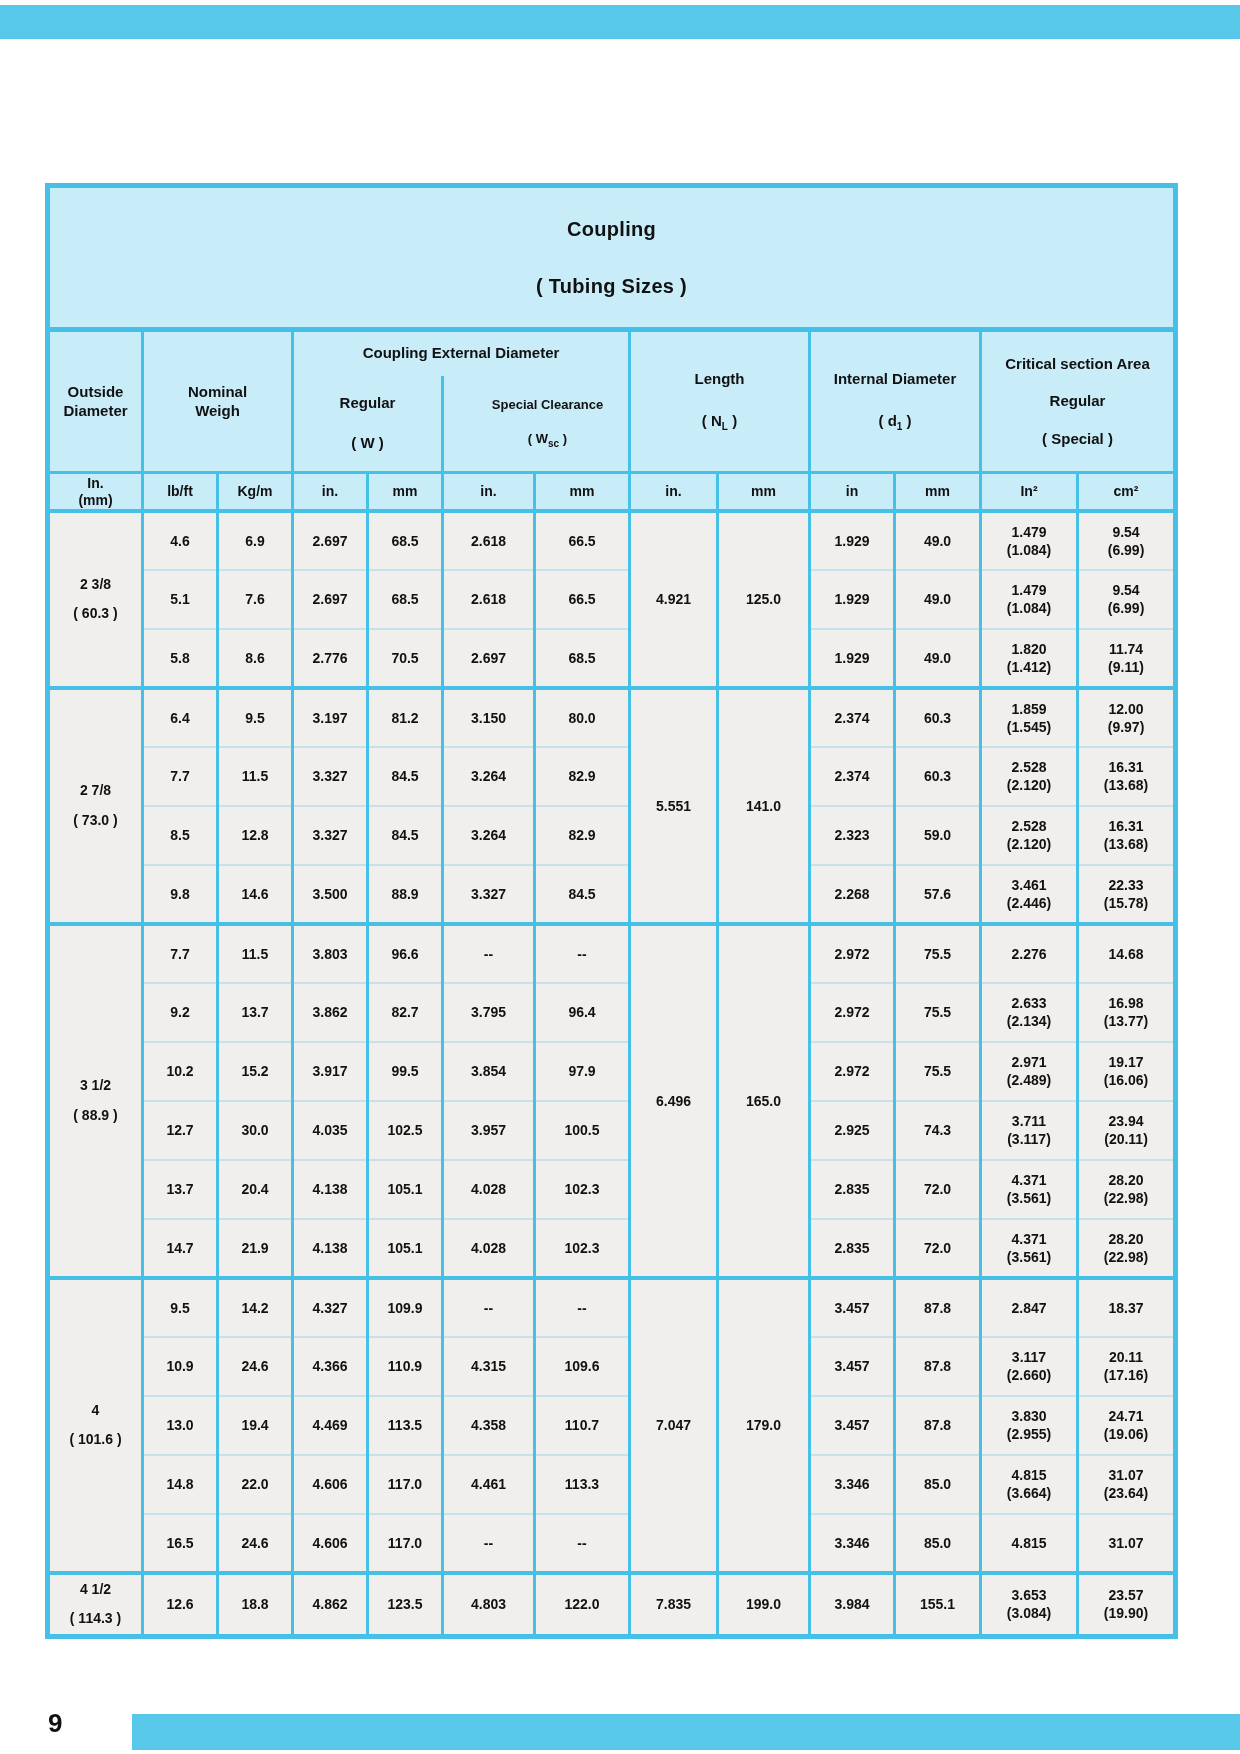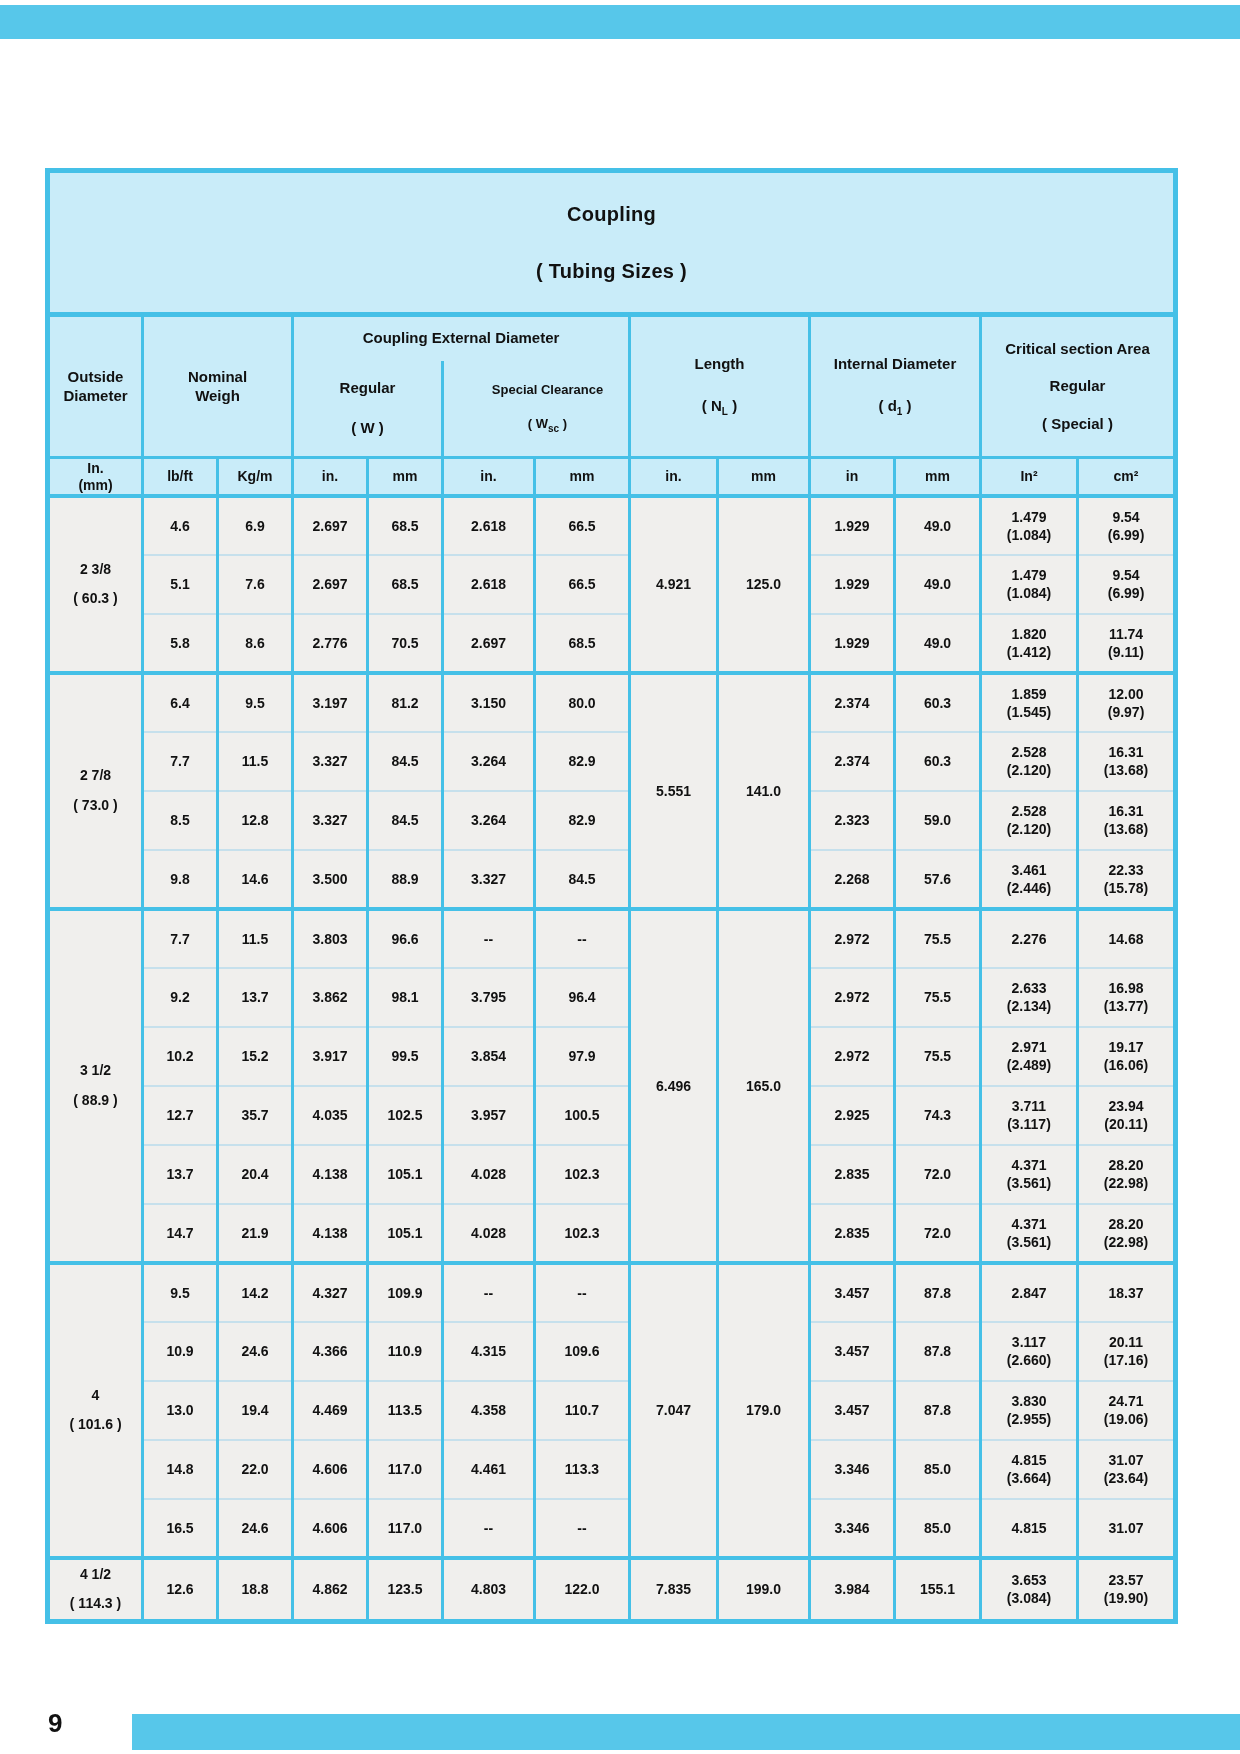--- a/index.html
+++ b/index.html
@@ -18,21 +18,21 @@
     font-family:"Liberation Sans",sans-serif;
     font-weight:bold;
     color:var(--ink);
     overflow:hidden;
   }
   .top-bar{position:absolute;left:0;right:0;top:5px;height:34px;background:var(--bar);}
   .footer-bar{position:absolute;left:132px;right:0;top:1714px;height:36px;background:var(--bar);}
   .page-number{position:absolute;left:48px;top:1708px;font-size:26px;}
 
   table{
-    position:absolute;left:45px;top:168px;width:1131px;
+    position:absolute;left:45px;top:183px;width:1131px;
     border-collapse:collapse;table-layout:fixed;
     background:var(--cell-bg);
     border:5px solid var(--border);
   }
   th,td{
     border:3px solid var(--border);
     text-align:center;vertical-align:middle;
     white-space:pre-line;
     padding:0 2px;
     color:var(--ink);
@@ -255,21 +255,21 @@
         <td class="len-cell" rowspan="6">165.0</td>
         <td>2.972</td>
         <td>75.5</td>
         <td>2.276</td>
         <td>14.68</td>
       </tr>
       <tr>
         <td>9.2</td>
         <td>13.7</td>
         <td>3.862</td>
-        <td>98.1</td>
+        <td>82.7</td>
         <td>3.795</td>
         <td>96.4</td>
         <td>2.972</td>
         <td>75.5</td>
         <td>2.633
 (2.134)</td>
         <td>16.98
 (13.77)</td>
       </tr>
       <tr>
@@ -281,21 +281,21 @@
         <td>97.9</td>
         <td>2.972</td>
         <td>75.5</td>
         <td>2.971
 (2.489)</td>
         <td>19.17
 (16.06)</td>
       </tr>
       <tr>
         <td>12.7</td>
-        <td>35.7</td>
+        <td>30.0</td>
         <td>4.035</td>
         <td>102.5</td>
         <td>3.957</td>
         <td>100.5</td>
         <td>2.925</td>
         <td>74.3</td>
         <td>3.711
 (3.117)</td>
         <td>23.94
 (20.11)</td>

